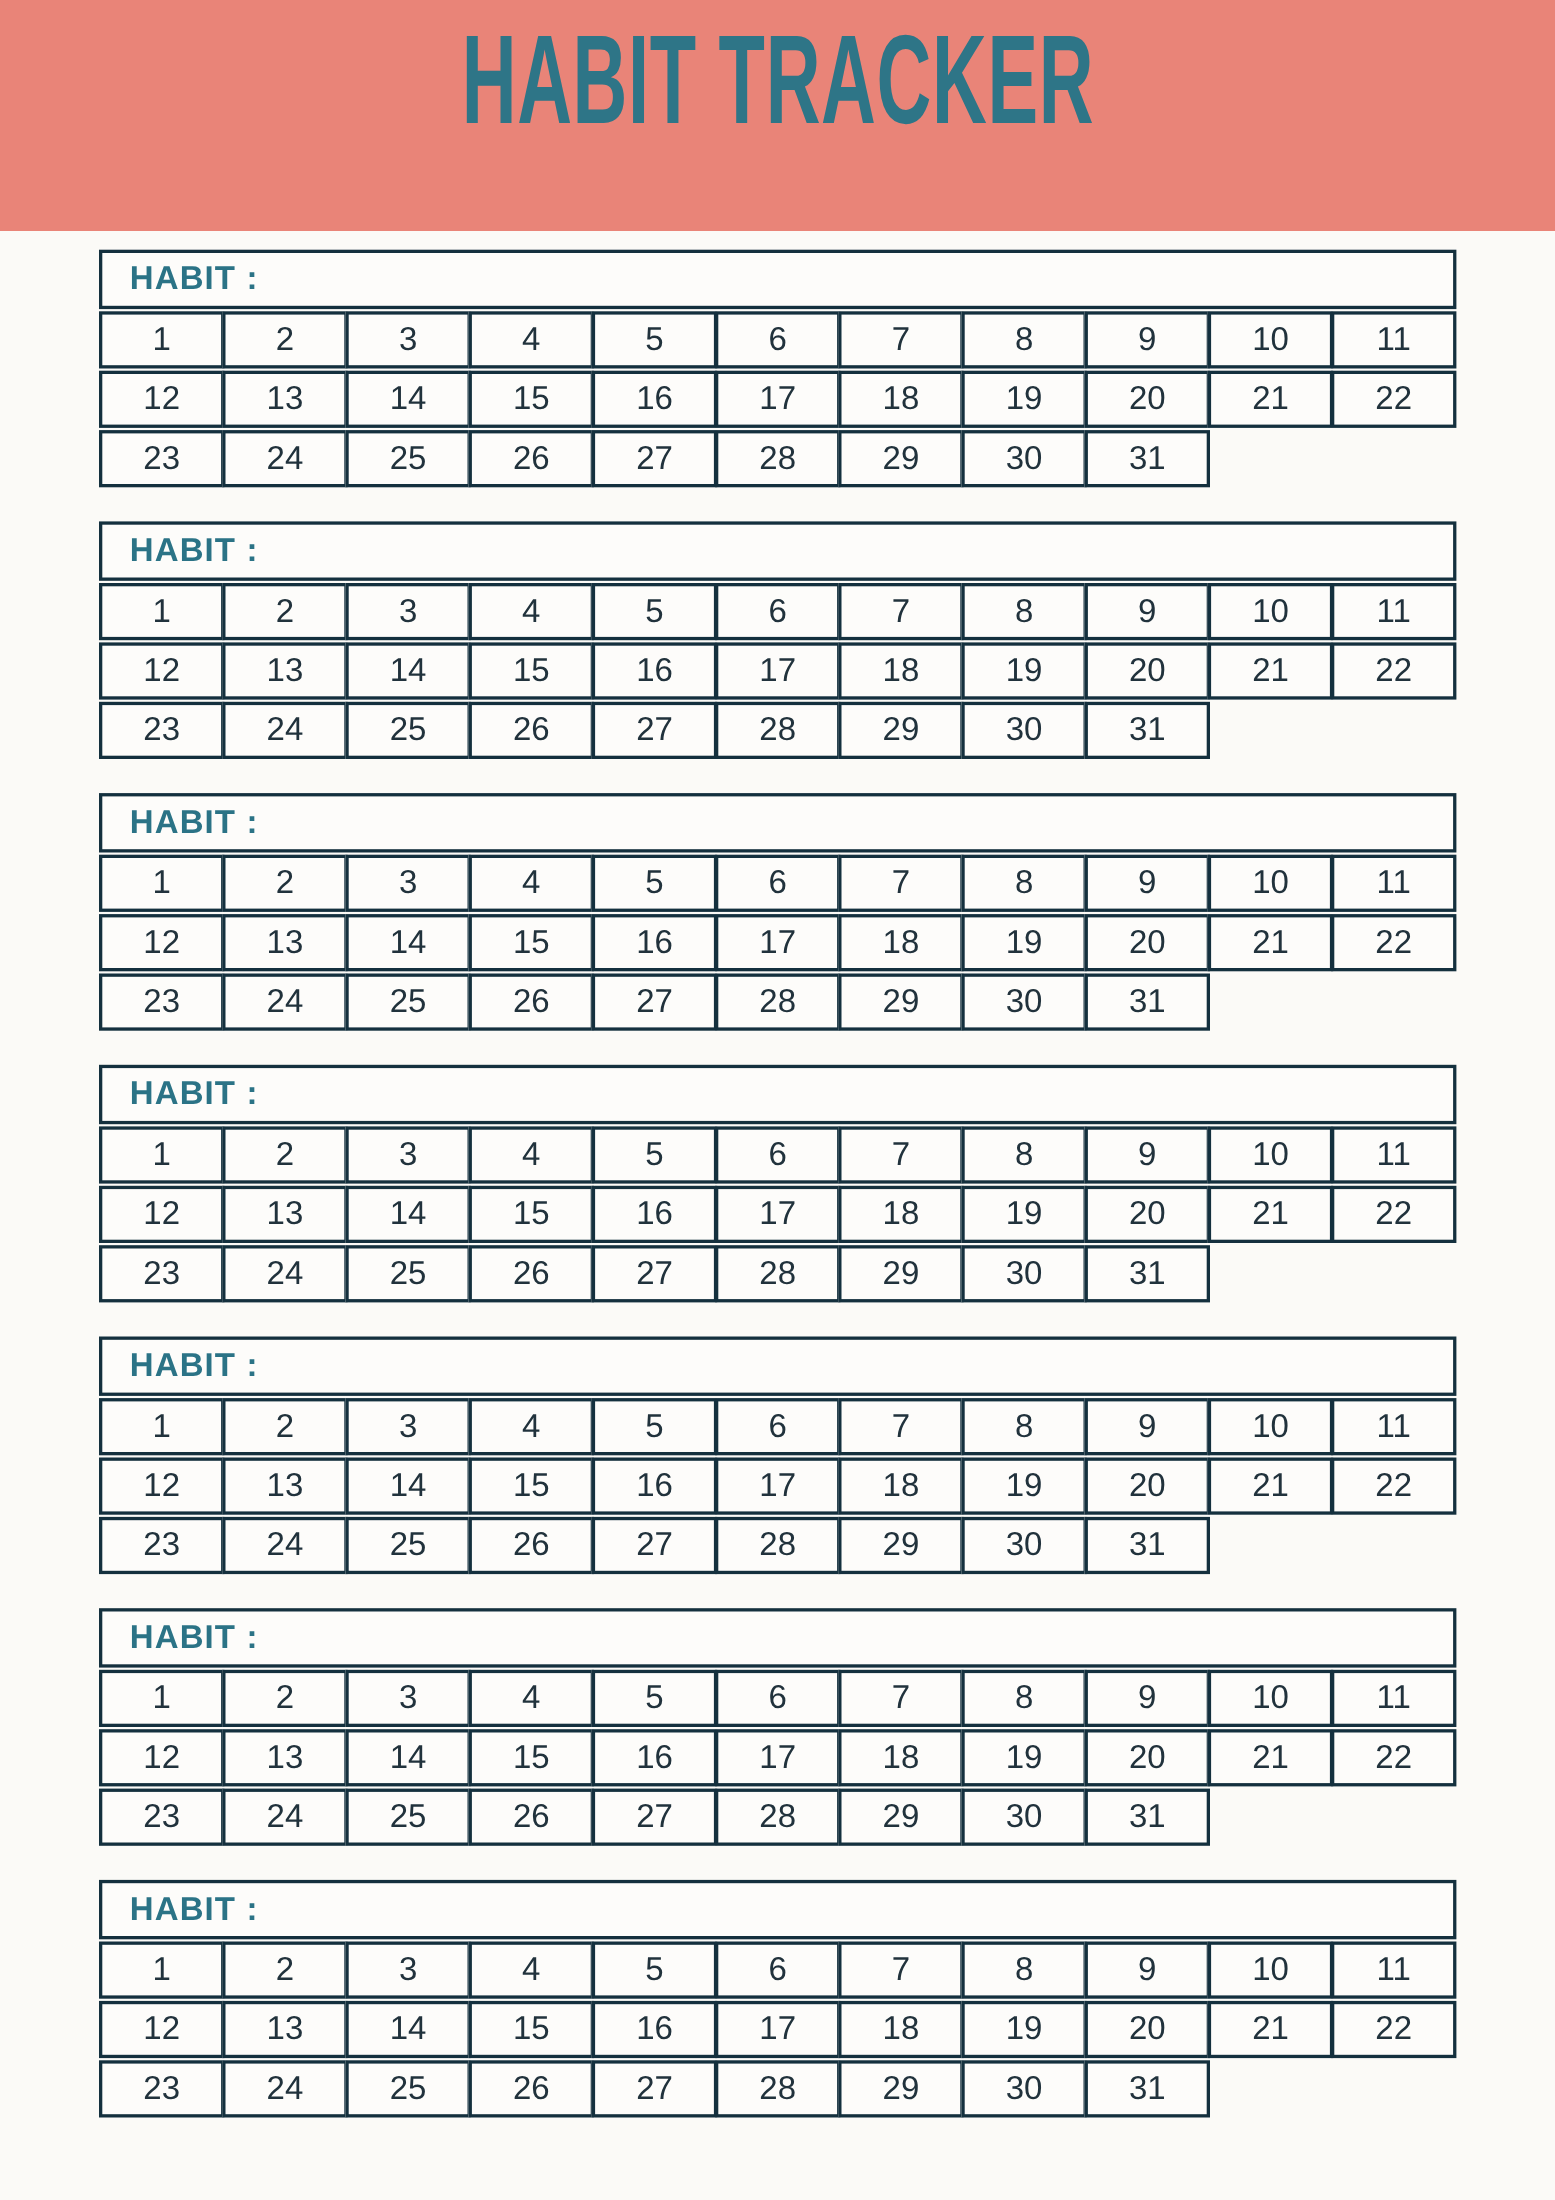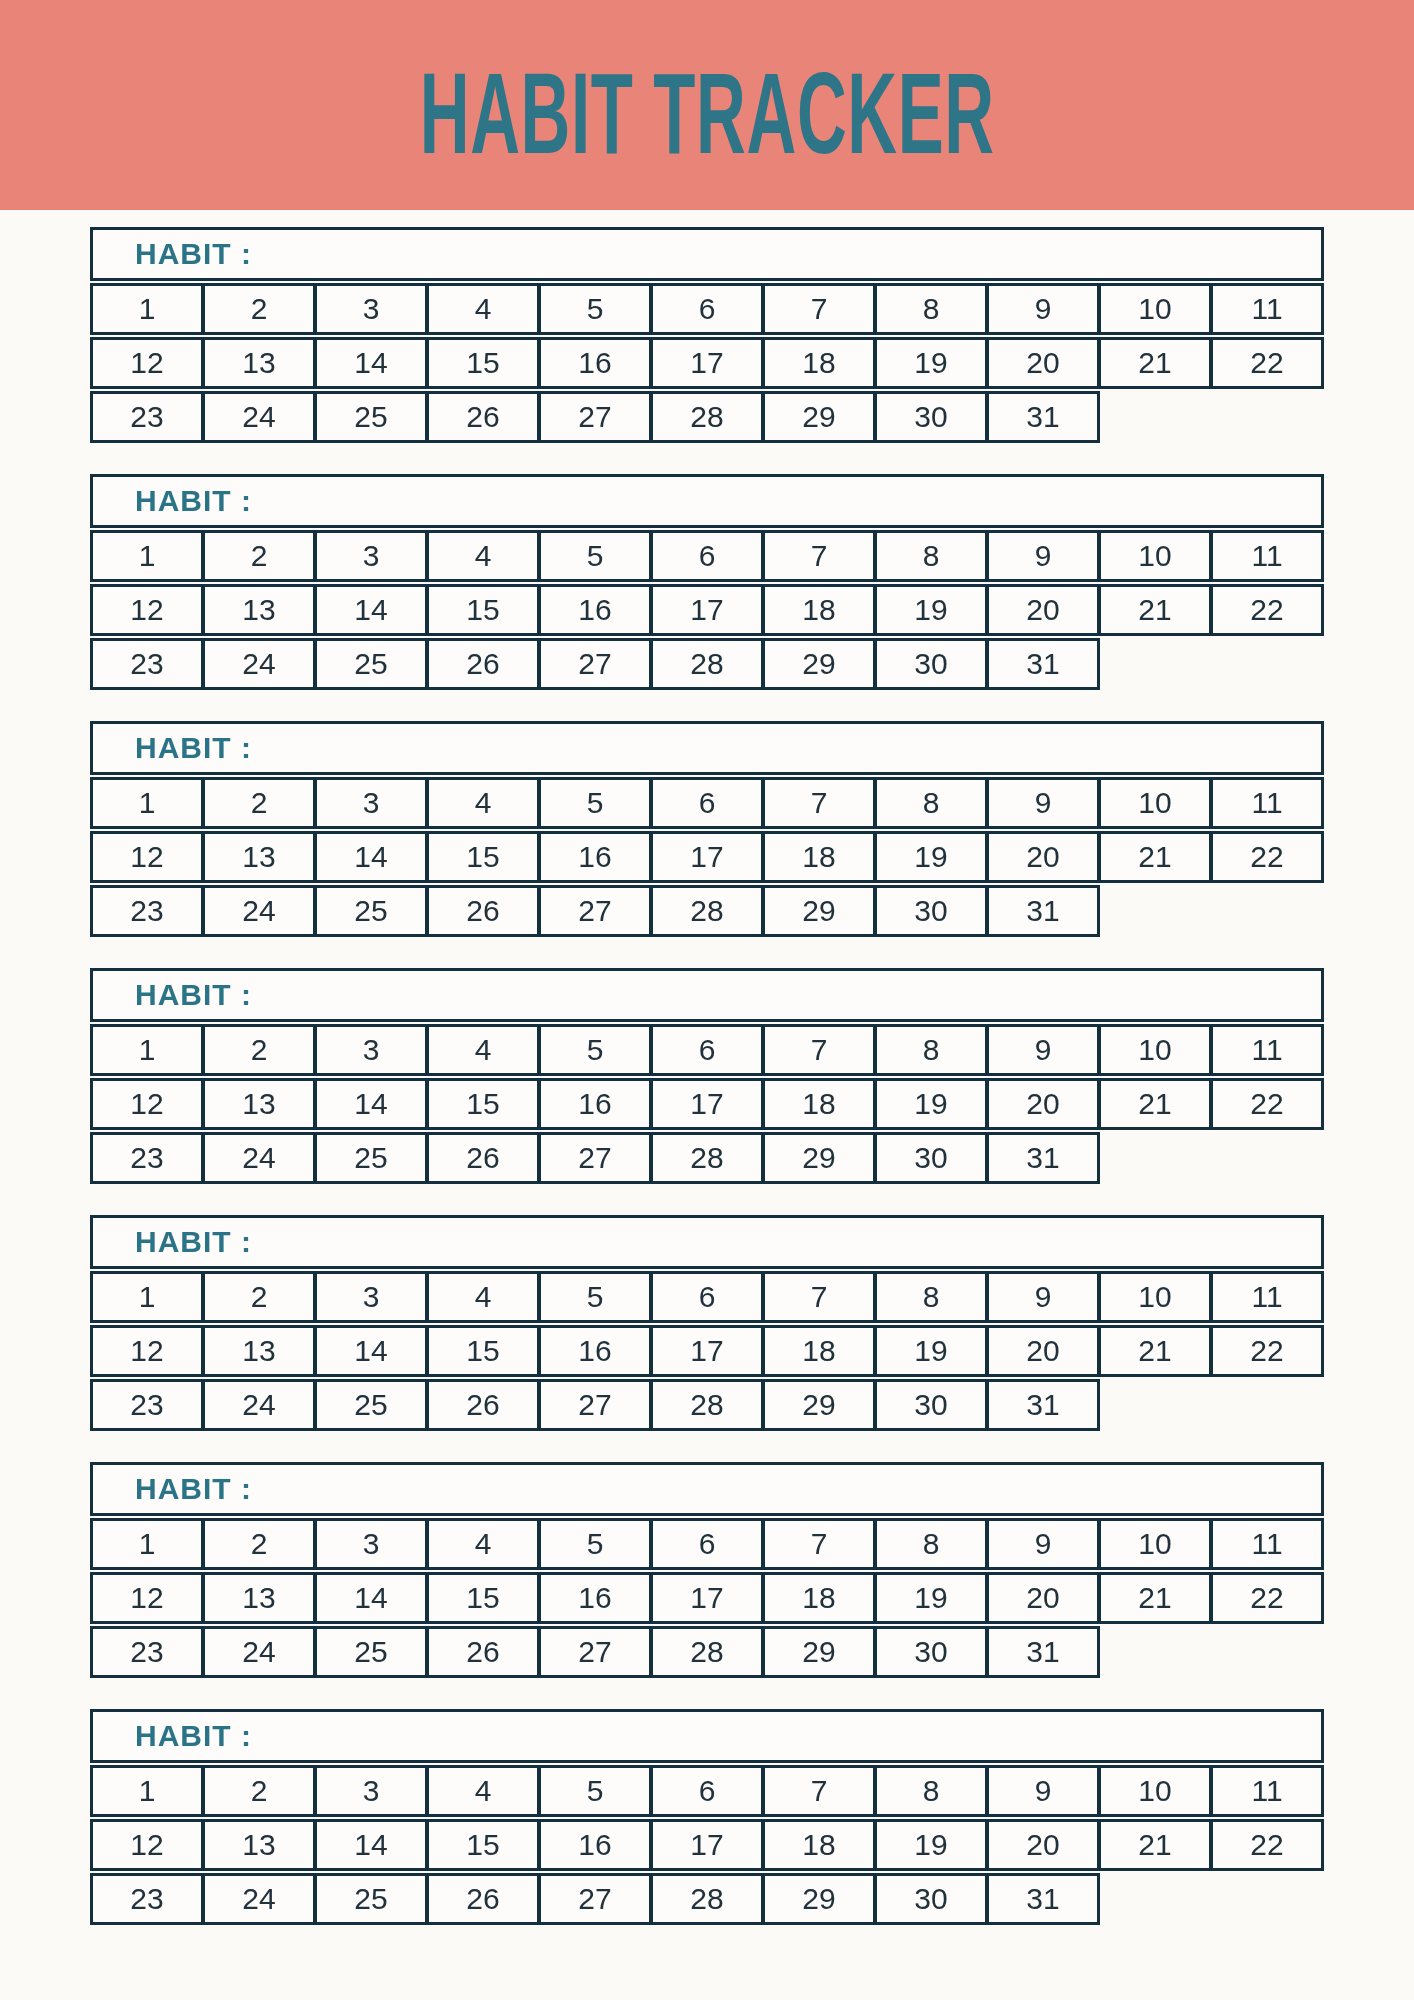--- a/index.html
+++ b/index.html
@@ -16,21 +16,21 @@
   body{
     background:var(--pagebg);
     font-family:"Liberation Sans", sans-serif;
     overflow:hidden;
     position:relative;
   }
   
   .band{
     width:1414px; height:210px;
     background:var(--band);
-    display:flex; align-items:center; justify-content:center;
+    display:flex; align-items:flex-start; justify-content:center;
   }
   .band h1{
     color:var(--title);
     font-size:115px;
     font-weight:700;
     line-height:1;
     letter-spacing:1px;
     white-space:nowrap;
     margin-top:16px;
   }
@@ -46,21 +46,21 @@
   }
   .habit-table{
     width:1234px;
     margin-bottom:31px;
   }
   .habit-header{
     width:1234px; height:54px;
     border:3px solid var(--border);
     background:var(--cellbg);
     display:flex; align-items:center;
-    padding-left:42px;
+    padding-left:25px;
   }
   .habit-label{
     color:var(--label);
     font-size:30px;
     font-weight:700;
     letter-spacing:1px;
   }
   .habit-field{
     flex:1; height:100%;
     margin-left:14px;

